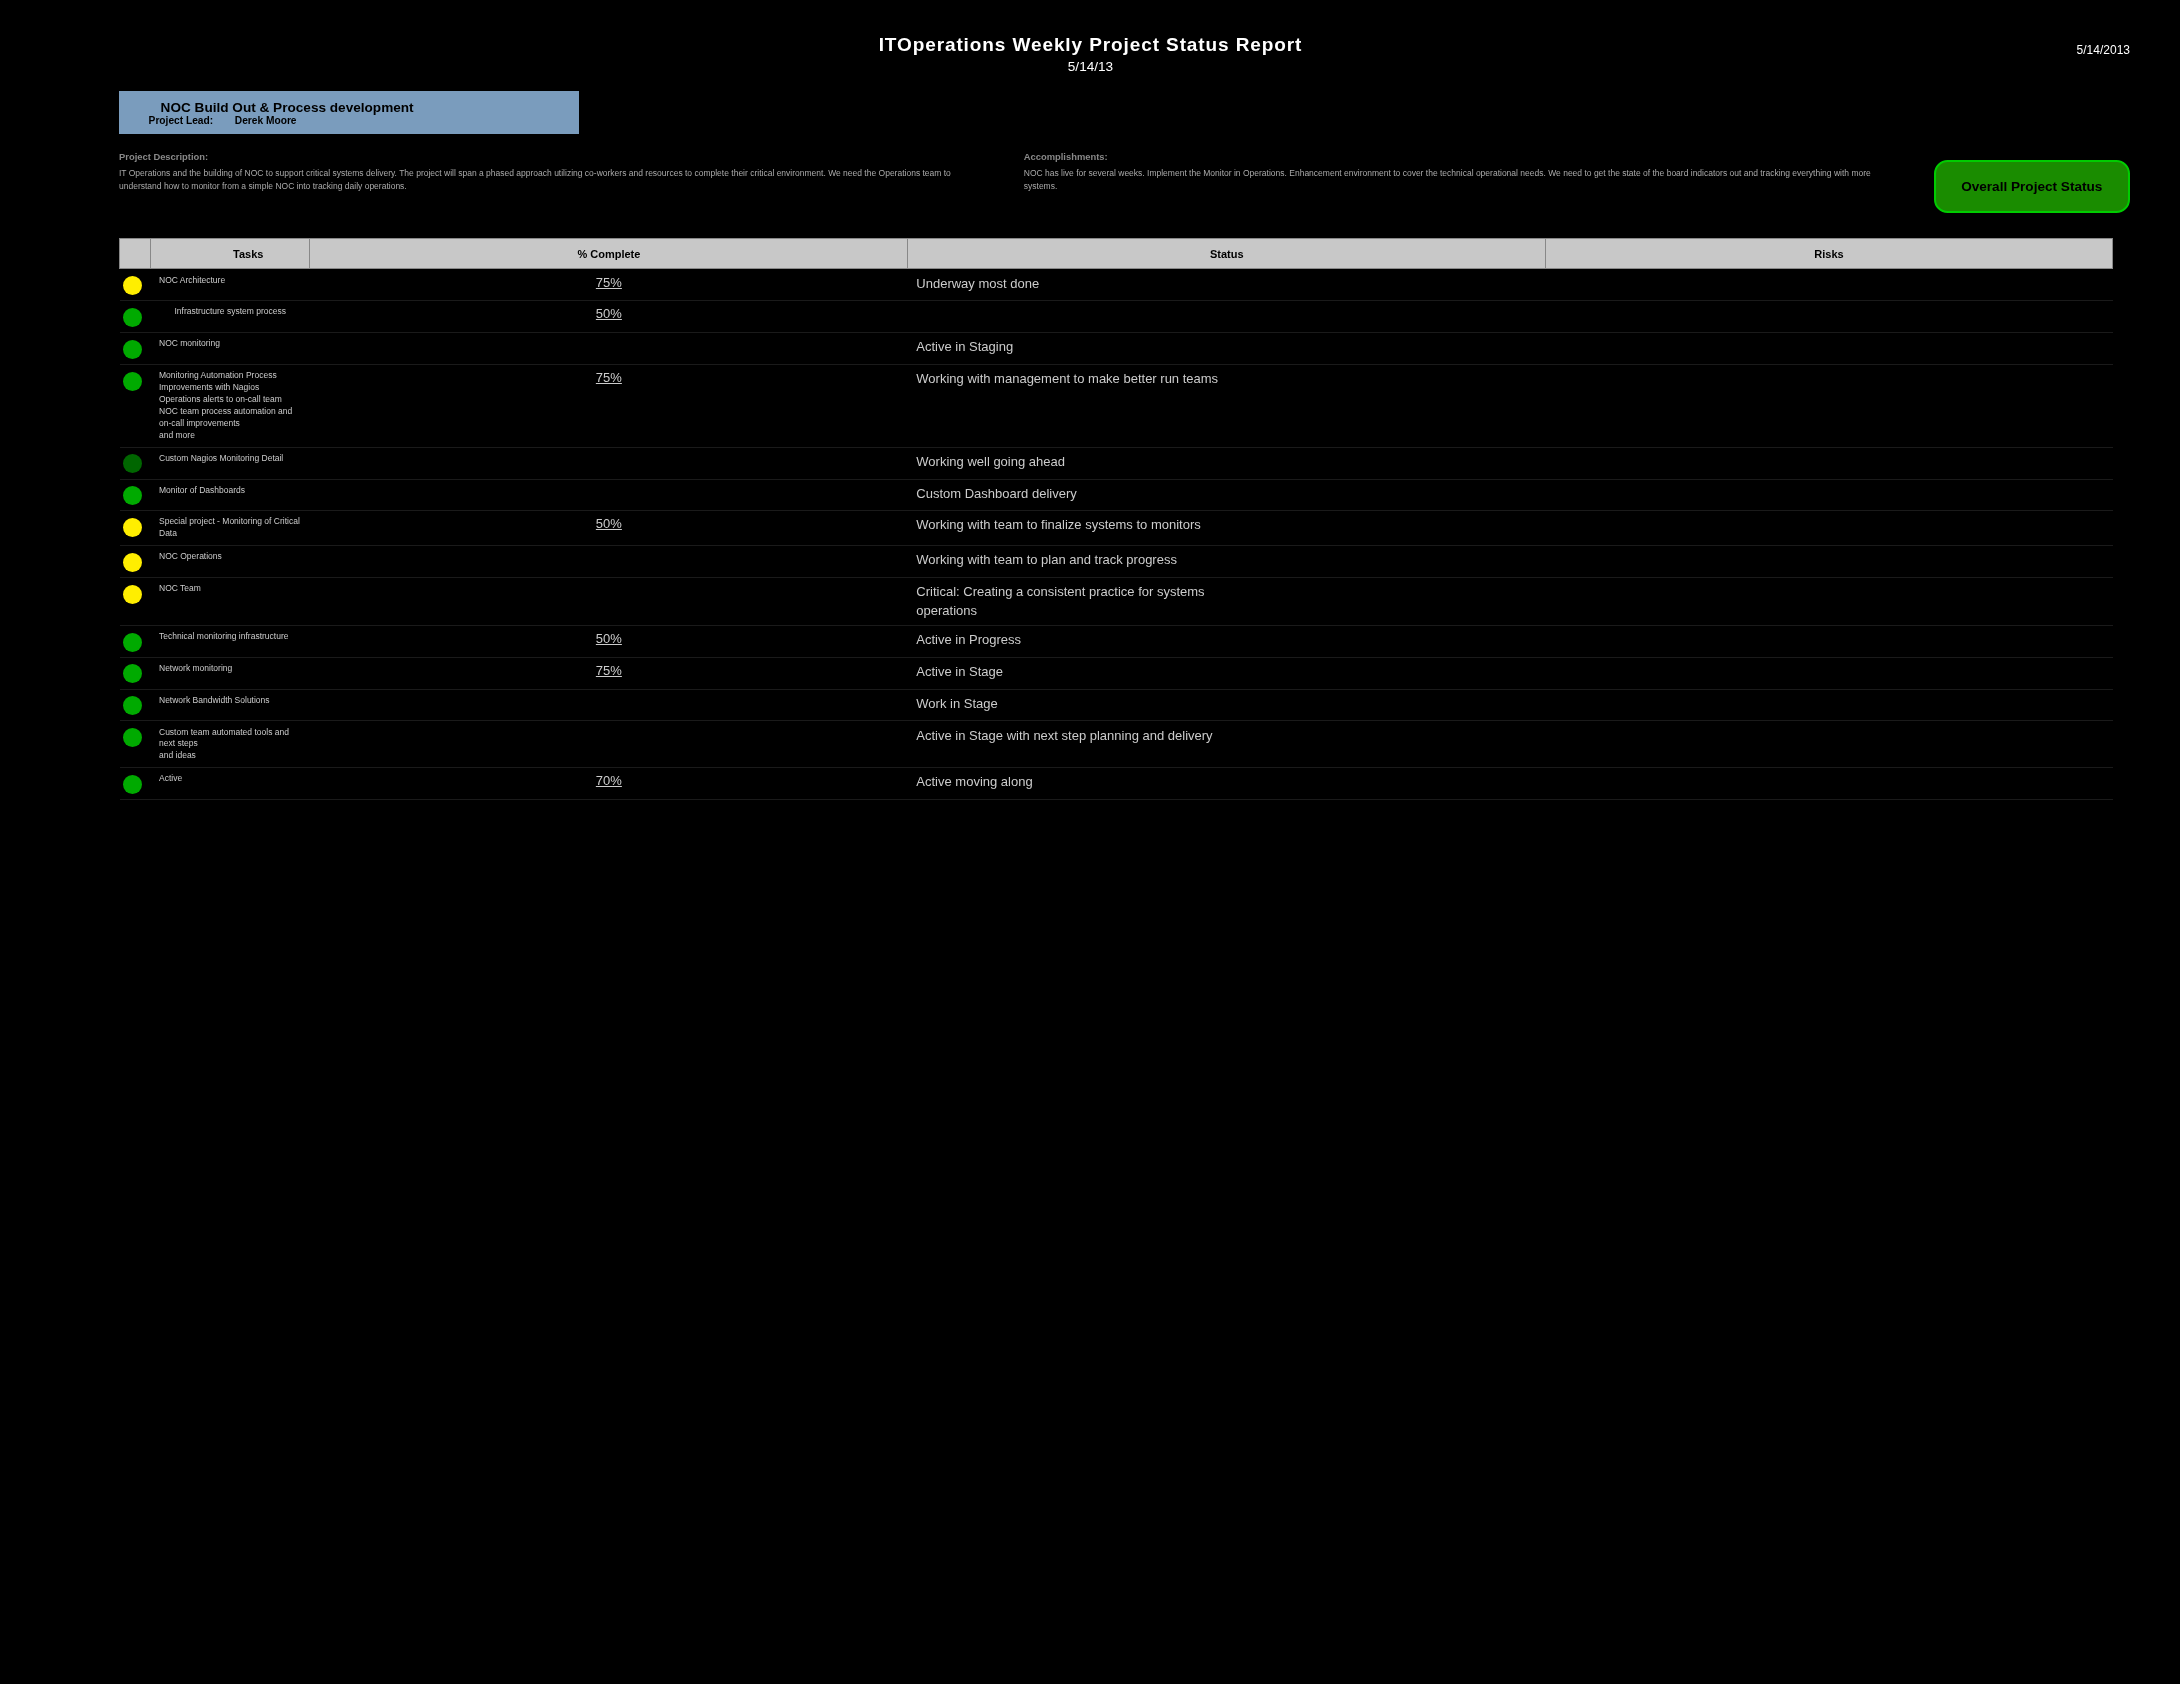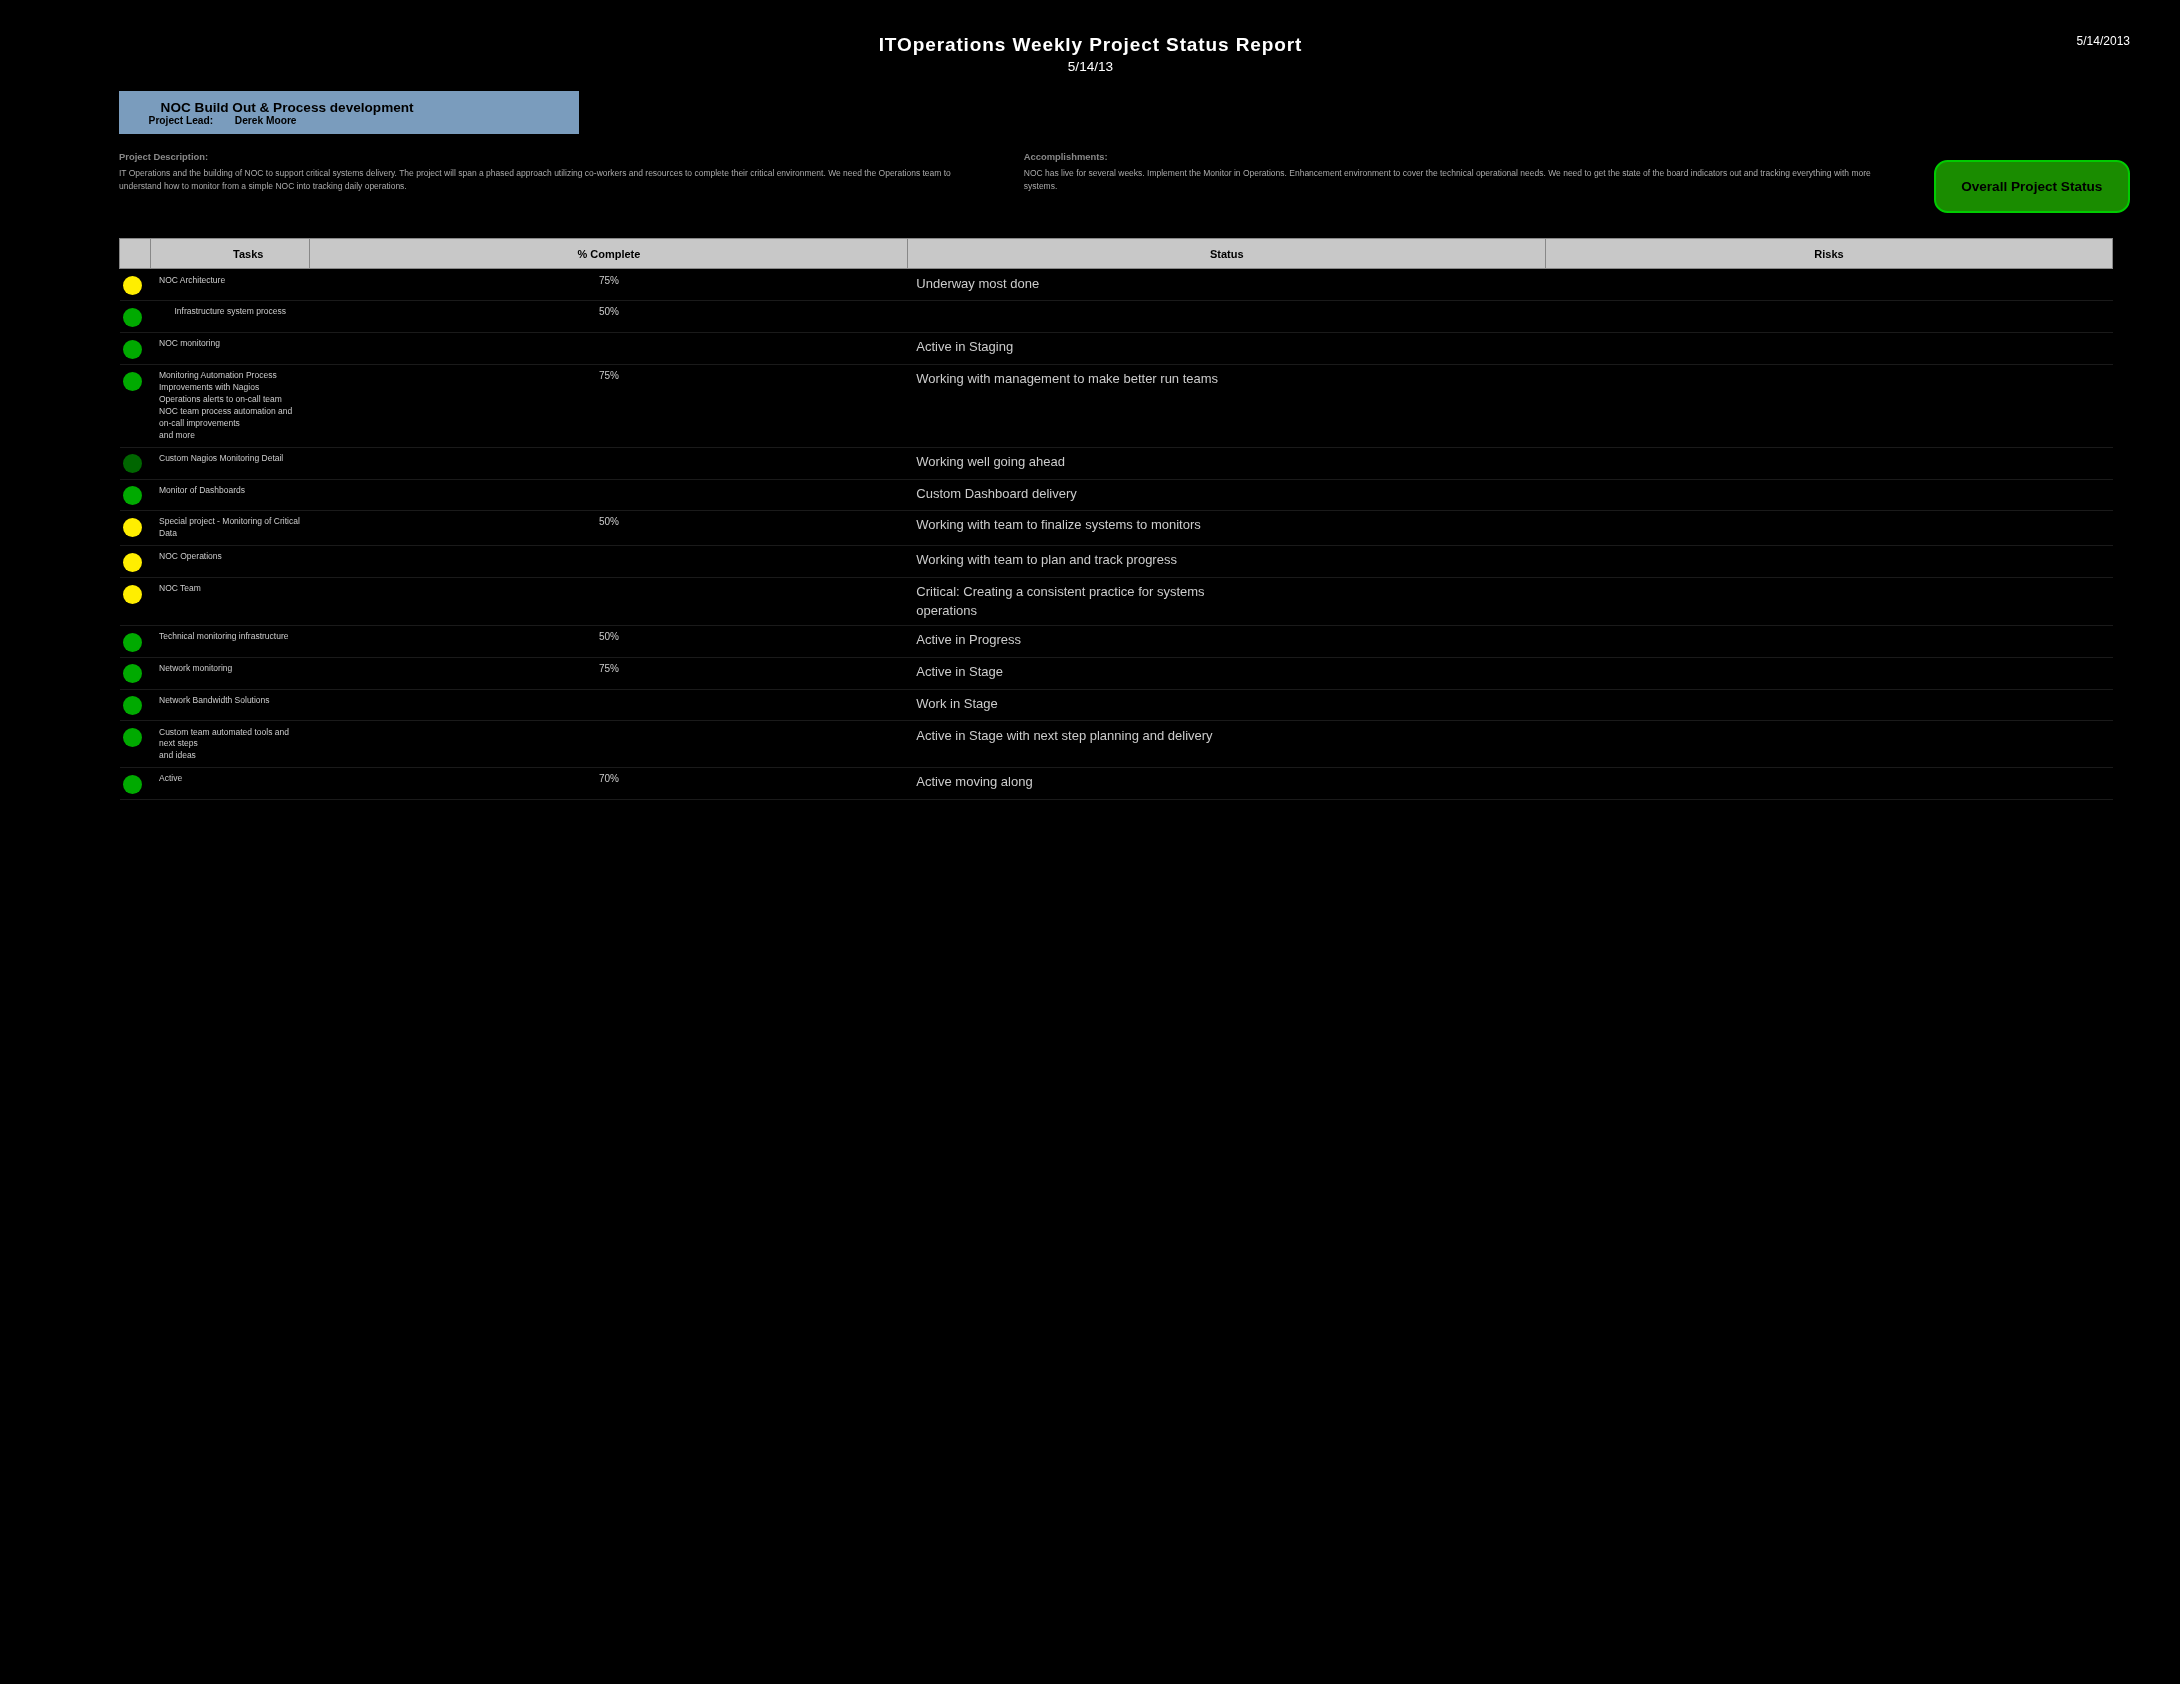--- a/index.html
+++ b/index.html
@@ -29,21 +29,21 @@
       color: #fff;
       letter-spacing: 0.9px;
     }
     .header-subtitle {
       font-size: 13.6px;
       color: #fff;
       margin-top: 3.4px;
     }
     .header-date {
       position: absolute;
-      top: 0;
+      top: 9px;
       right: 0;
       font-size: 12px;
       color: #fff;
     }
 
     
     .project-title-box {
       background-color: #7a9cbd;
       padding: 8.5px 13.6px;
       width: 460px;
@@ -197,23 +197,24 @@
       padding: 5.1px 3.4px !important;
     }
 
     .task-text {
       font-size: 8.5px;
       color: #ccc;
       line-height: 1.4;
     }
 
     .pct-text {
-      font-size: 10px;
+      font-size: 13px;
       color: #ccc;
       text-align: center;
+      text-decoration: underline;
     }
 
     .status-text {
       font-size: 13px;
       color: #ccc;
       line-height: 1.4;
     }
 
     .risks-text {
       font-size: 8.5px;

